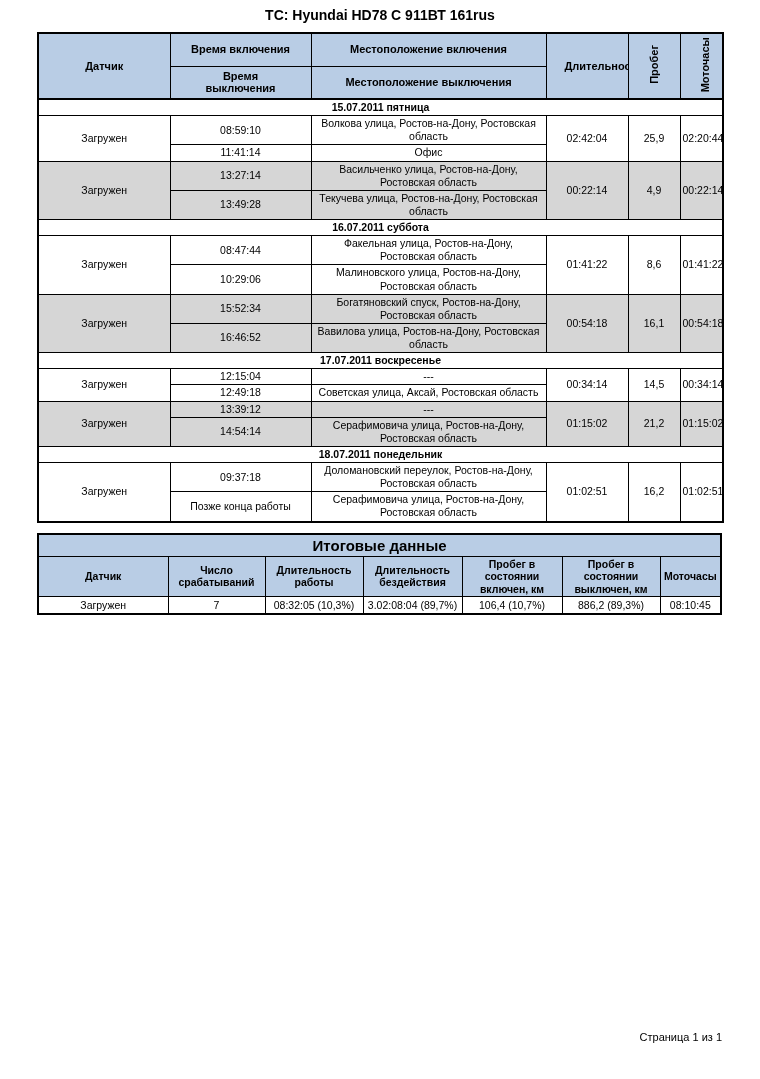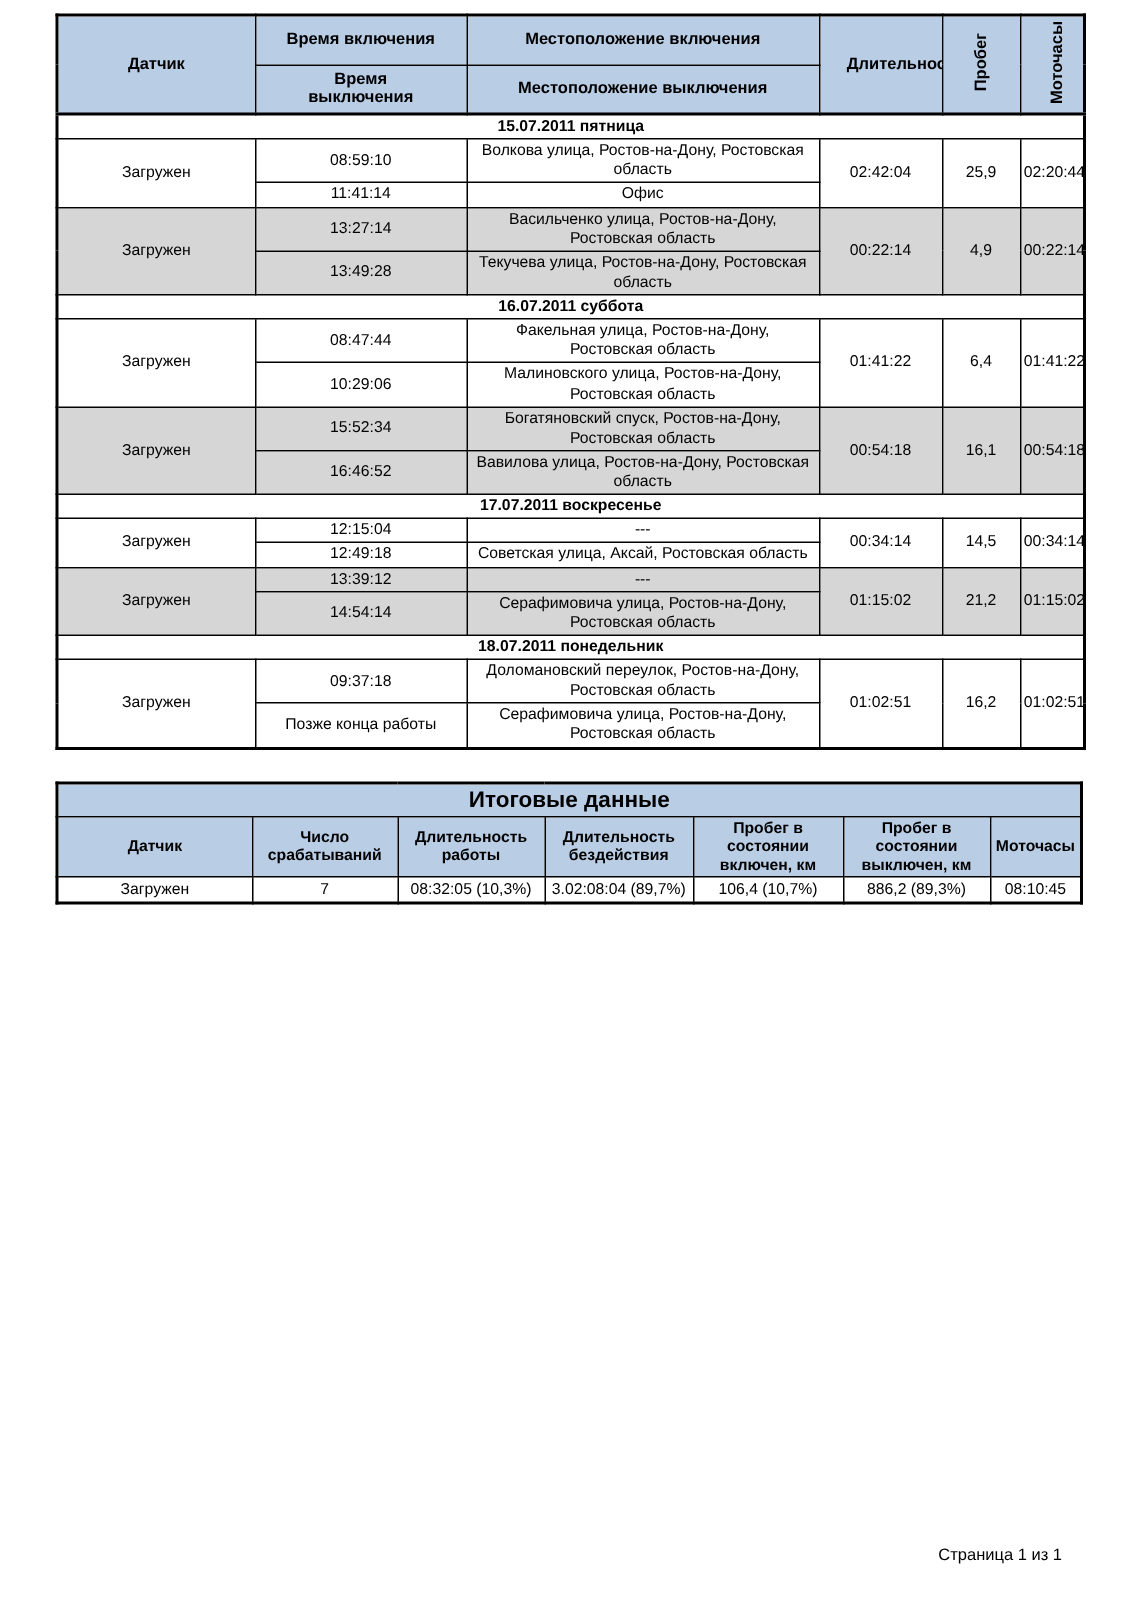--- a/index.html
+++ b/index.html
@@ -84,21 +84,21 @@
     font-size: 10.5px;
     padding: 1px 2px;
     height: 16px;
     line-height: 1.25;
     background: #ffffff;
   }
   .main tr.alt td { background: #D6D6D6; }
   .main td.loc { padding: 1px 4px; text-align: center; }
 
   
-  table.summary { margin-top: 21px; }
+  table.summary { margin-top: 10px; }
   .sum-title td {
     background: #B9CDE5;
     font-size: 15px;
     font-weight: bold;
     height: 22px;
     padding: 2px;
   }
   .sum-head th {
     background: #B9CDE5;
     font-size: 10.5px;
@@ -109,30 +109,31 @@
   }
   .sum-row td {
     font-size: 10.5px;
     height: 17px;
     padding: 1px 2px;
     background: #ffffff;
   }
 
   .footer {
     position: absolute;
-    right: 52px;
+    right: 38px;
     bottom: 36px;
     font-size: 11px;
   }
 </style>
 </head>
 <body>
 
 <div class="page">
 
+  <div class="vehicle">ТС: Hyundai HD78  С 911ВТ 161rus</div>
 
   <table class="main">
     <colgroup>
       <col style="width:132px">
         <col style="width:141px">
         <col style="width:235px">
       <col style="width:82px">
         <col style="width:52px">
         <col style="width:43px">
     </colgroup>
@@ -181,21 +182,21 @@
       </tr>
 
       <tr class="day-band day-weekend">
         <td colspan="6">16.07.2011 суббота</td>
       </tr>
       <tr>
         <td rowspan="2">Загружен</td>
         <td>08:47:44</td>
         <td class="loc">Факельная улица, Ростов-на-Дону, Ростовская область</td>
         <td rowspan="2">01:41:22</td>
-        <td rowspan="2">6,4</td>
+        <td rowspan="2">8,6</td>
         <td rowspan="2">01:41:22</td>
       </tr>
       <tr>
         <td>10:29:06</td>
         <td class="loc">Малиновского улица, Ростов-на-Дону, Ростовская область</td>
       </tr>
       <tr class="alt">
         <td rowspan="2">Загружен</td>
         <td>15:52:34</td>
         <td class="loc">Богатяновский спуск, Ростов-на-Дону, Ростовская область</td>

